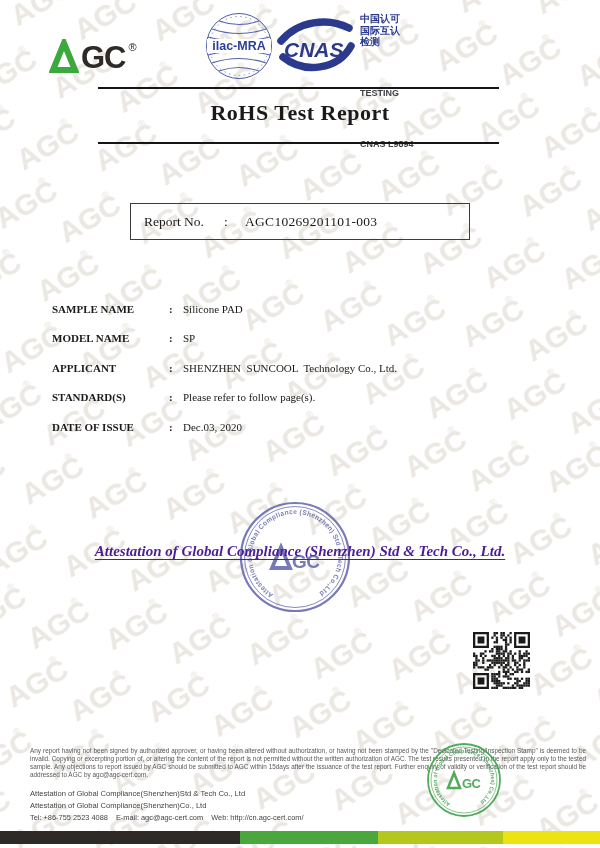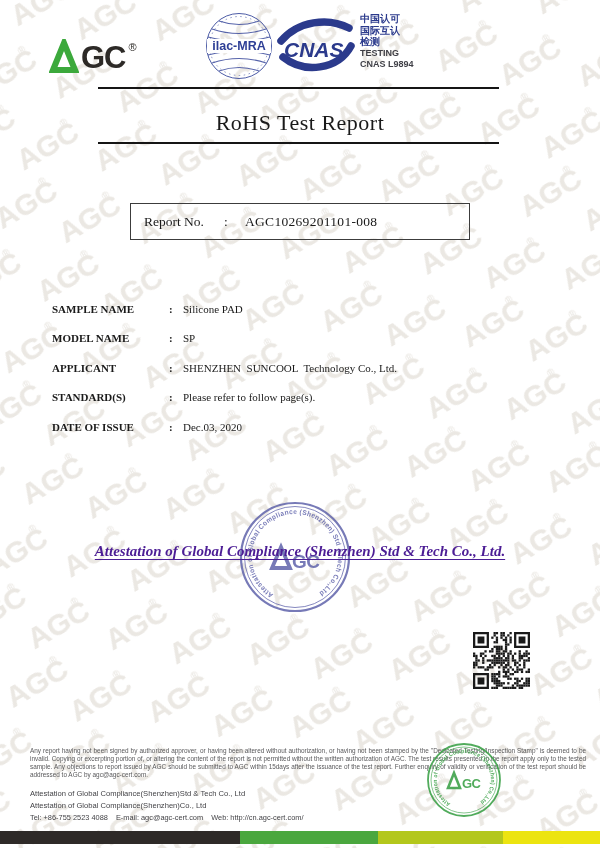--- a/index.html
+++ b/index.html
@@ -11,25 +11,25 @@
   .wmt{font:700 30px "Liberation Sans",sans-serif;fill:#ebe8e3;}
   .wmr{font:700 10px "Liberation Sans",sans-serif;fill:#ebe8e3;}
   
   .agc-logo{left:49px;top:39px;display:flex;align-items:flex-end;z-index:1;}
   .agc-letters{font:700 31px/31px "Liberation Sans",sans-serif;color:#2d2a27;letter-spacing:-1px;margin-left:2px;}
   .agc-reg{font:400 11px "Liberation Sans",sans-serif;color:#2d2a27;position:relative;top:-20px;left:3px;}
   .ilac{left:205px;top:12px;z-index:1;}
   .cnas{left:276px;top:16px;z-index:1;}
   .accred{left:360px;top:13px;z-index:1;font-family:"Liberation Sans",sans-serif;font-weight:700;}
   .accred .cn{font-size:10px;line-height:11.5px;color:#2b3a8c;}
-  .accred .en{font-size:9px;line-height:11.5px;color:#3f3f46;}
+  .accred .en{font-size:9px;line-height:11.5px;color:#3f3f46;margin-top:40px;}
   
   .rule{left:98px;width:401px;height:2.4px;background:#151515;z-index:1;}
   .rule-top{top:87px;} .rule-bottom{top:142px;}
-  .title{left:0;right:0;top:110px;text-align:center;font-size:22px;font-weight:400;letter-spacing:.5px;z-index:1;}
+  .title{left:0;right:0;top:100px;text-align:center;font-size:22px;font-weight:700;letter-spacing:.5px;z-index:1;}
   
   .repbox{left:130px;top:203px;width:338px;height:35px;border:1.2px solid #3c3c3c;
           display:flex;align-items:center;font-size:13.5px;z-index:1;background:transparent;}
   .repbox .rl{margin-left:13px;width:76px;}
   .repbox .rc{width:12px;text-align:center;}
   .repbox .rv{margin-left:13px;letter-spacing:.3px;}
   
   .fields{left:52px;top:303px;z-index:1;font-size:11px;}
   .frow{height:29.4px;display:flex;align-items:flex-start;}
   .fl{display:inline-block;width:117px;font-weight:700;}
@@ -111,21 +111,21 @@
     <div class="en">CNAS L9894</div>
   </div>
 
   <div class="abs rule rule-top"></div>
   <div class="abs title">RoHS Test Report</div>
   <div class="abs rule rule-bottom"></div>
 
   <div class="abs repbox">
     <span class="rl">Report No.</span>
     <span class="rc">:</span>
-    <span class="rv">AGC10269201101-008</span>
+    <span class="rv">AGC10269201101-003</span>
   </div>
 
   <div class="abs fields">
     <div class="frow">
       <span class="fl">SAMPLE NAME</span>
       <span class="fc">:</span>
       <span class="fv">Silicone PAD</span>
     </div>
     <div class="frow">
       <span class="fl">MODEL NAME</span>

